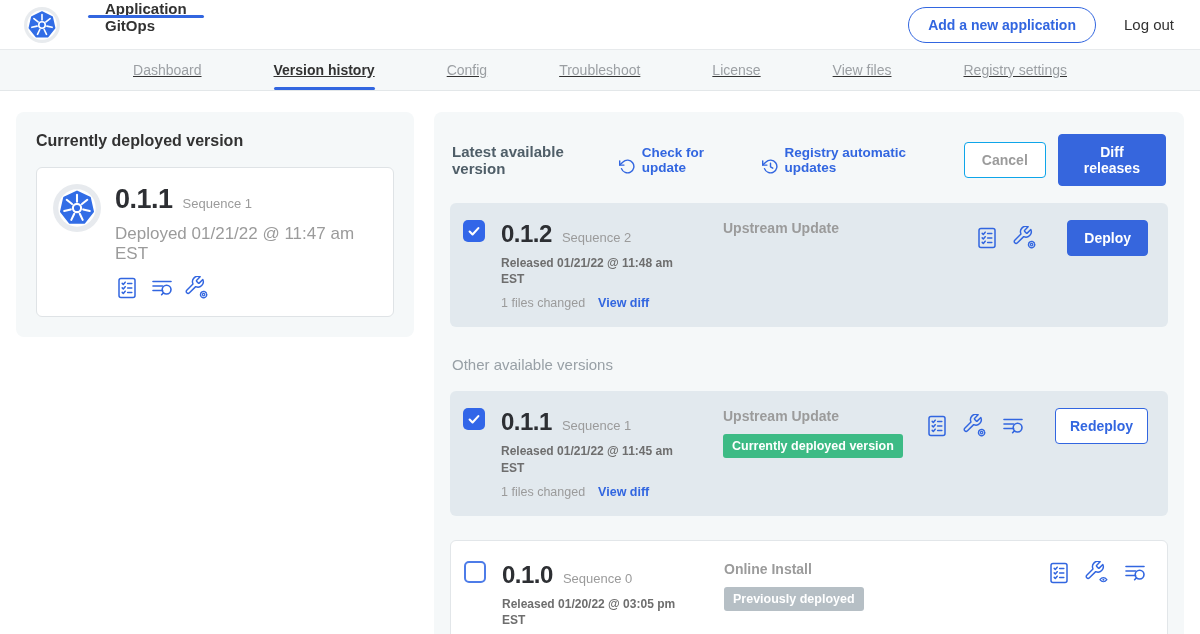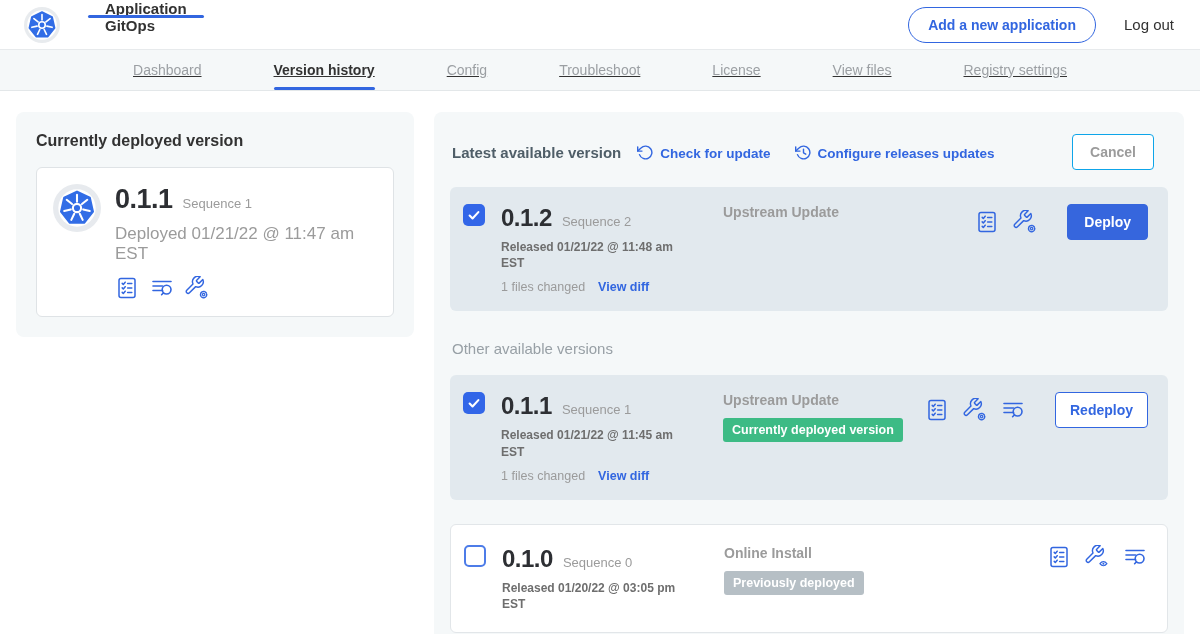--- a/index.html
+++ b/index.html
@@ -238,24 +238,25 @@
       <span class="head-link">
         <svg>
             <use href="#i-refresh"></use>
           </svg>
         <span>Check for update</span>
       </span>
       <span class="head-link">
         <svg>
             <use href="#i-clock-refresh"></use>
           </svg>
-        <span>Configure releases updates</span>
+        <span>Registry automatic updates</span>
       </span>
       <span class="head-spacer"></span>
       <button class="btn btn-cancel">Cancel</button>
+      <button class="btn btn-primary">Diff releases</button>
     </div>
 
     <div class="version-row row-gap-lg">
       <span class="checkbox checked">
         <svg>
             <use href="#i-check"></use>
           </svg>
       </span>
       <div class="v-info">
         <div class="ver-line">

